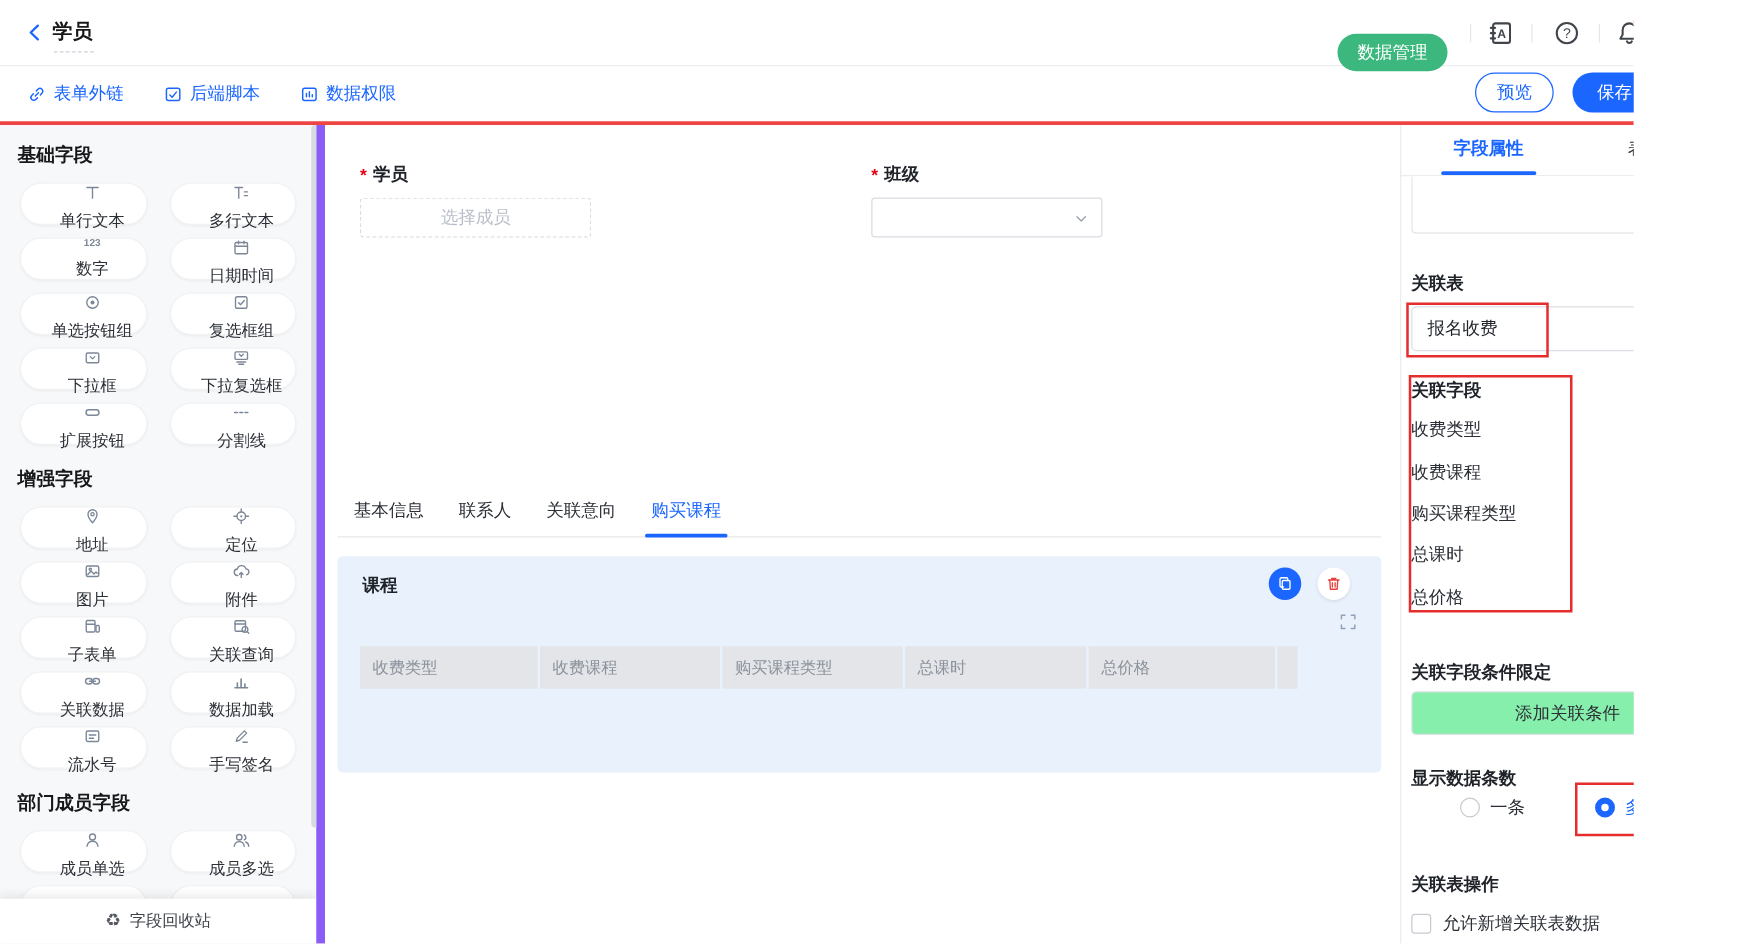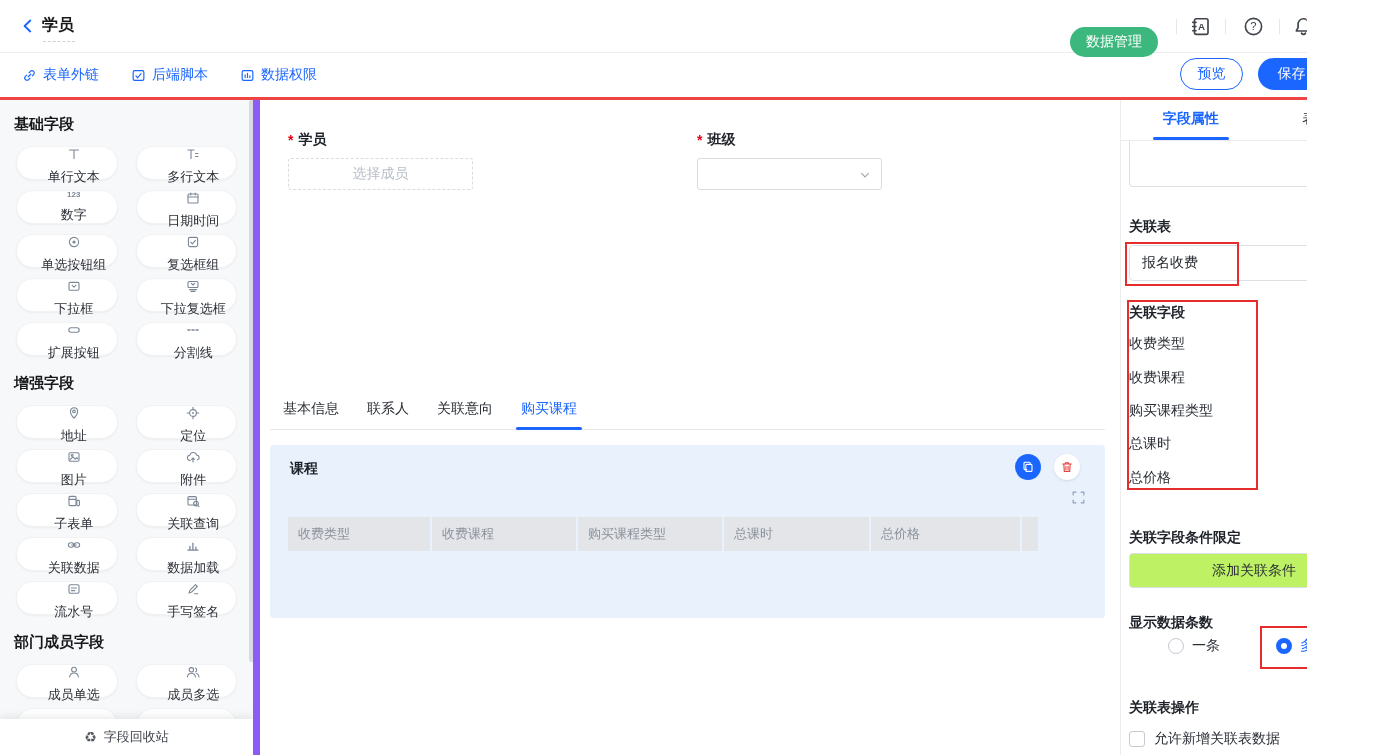--- a/index.html
+++ b/index.html
@@ -78,21 +78,21 @@
   .rtab{flex:1;display:flex;align-items:center;justify-content:center;font-size:14px;color:#2b2f36;position:relative;cursor:pointer;}
   .rtab.active{color:#1a66ff;font-weight:600;}
   .rtab.active::after{content:"";position:absolute;left:50%;transform:translateX(-50%);bottom:0;width:76px;height:3px;background:#1a66ff;border-radius:2px;}
   .cutbox{position:absolute;left:8px;top:44px;width:248px;height:46px;border:1px solid #dcdfe3;border-top:none;border-radius:0 0 4px 4px;background:#fff;box-sizing:border-box;cursor:text;}
   .plabel{position:absolute;left:8px;font-size:14px;font-weight:700;color:#1f2329;}
   .rselect{position:absolute;left:8px;top:148px;width:250px;height:36px;border:1px solid #dcdfe3;border-radius:4px;box-sizing:border-box;
            display:flex;align-items:center;justify-content:space-between;padding:0 12px;font-size:14px;color:#1f2329;background:#fff;cursor:pointer;}
   .rselect .chev{color:#9aa3ad;font-size:14px;}
   .plus{position:absolute;right:26px;top:203px;color:#1a66ff;font-size:16px;cursor:pointer;}
   .rfitem{position:absolute;left:8px;font-size:14px;color:#2b2f36;cursor:pointer;}
-  .rbtn{position:absolute;left:8px;top:456px;width:250px;height:35px;border:1px solid #dcdfe3;border-radius:4px;background:#bef264;
+  .rbtn{position:absolute;left:8px;top:456px;width:250px;height:35px;border:1px solid #dcdfe3;border-radius:4px;background:#86efac;
         display:flex;align-items:center;justify-content:center;font-size:14px;color:#2b2f36;box-sizing:border-box;cursor:pointer;}
   .radio{position:absolute;top:540px;display:flex;align-items:center;gap:8px;font-size:14px;color:#2b2f36;cursor:pointer;}
   .rc{width:16px;height:16px;border-radius:50%;border:1px solid #c6cad1;box-sizing:border-box;background:#fff;flex:0 0 auto;}
   .rc.on{border:5px solid #1a66ff;}
   .radio.sel{color:#1a66ff;}
   .chk-row{position:absolute;left:8px;top:633px;display:flex;gap:9px;align-items:center;font-size:14px;color:#2b2f36;cursor:pointer;}
   .chk{width:16px;height:16px;border:1px solid #c6cad1;border-radius:3px;box-sizing:border-box;background:#fff;flex:0 0 auto;}
   .rscroll{position:absolute;right:3px;top:248px;width:6px;height:310px;background:#cdd0d5;border-radius:3px;}
   .redbox{position:absolute;border:2px solid #e62d2d;z-index:8;pointer-events:none;box-sizing:border-box;}
   .rb1{left:4px;top:145px;width:114px;height:44px;}

